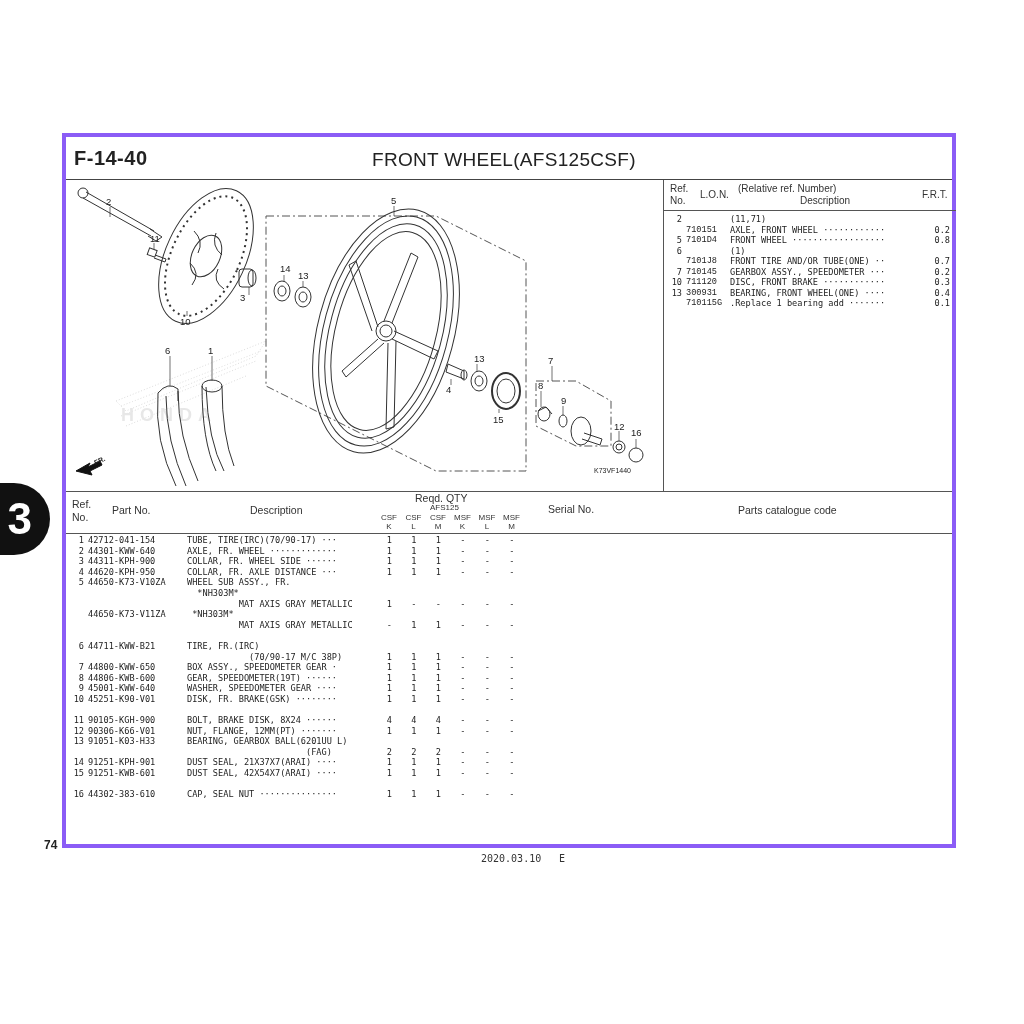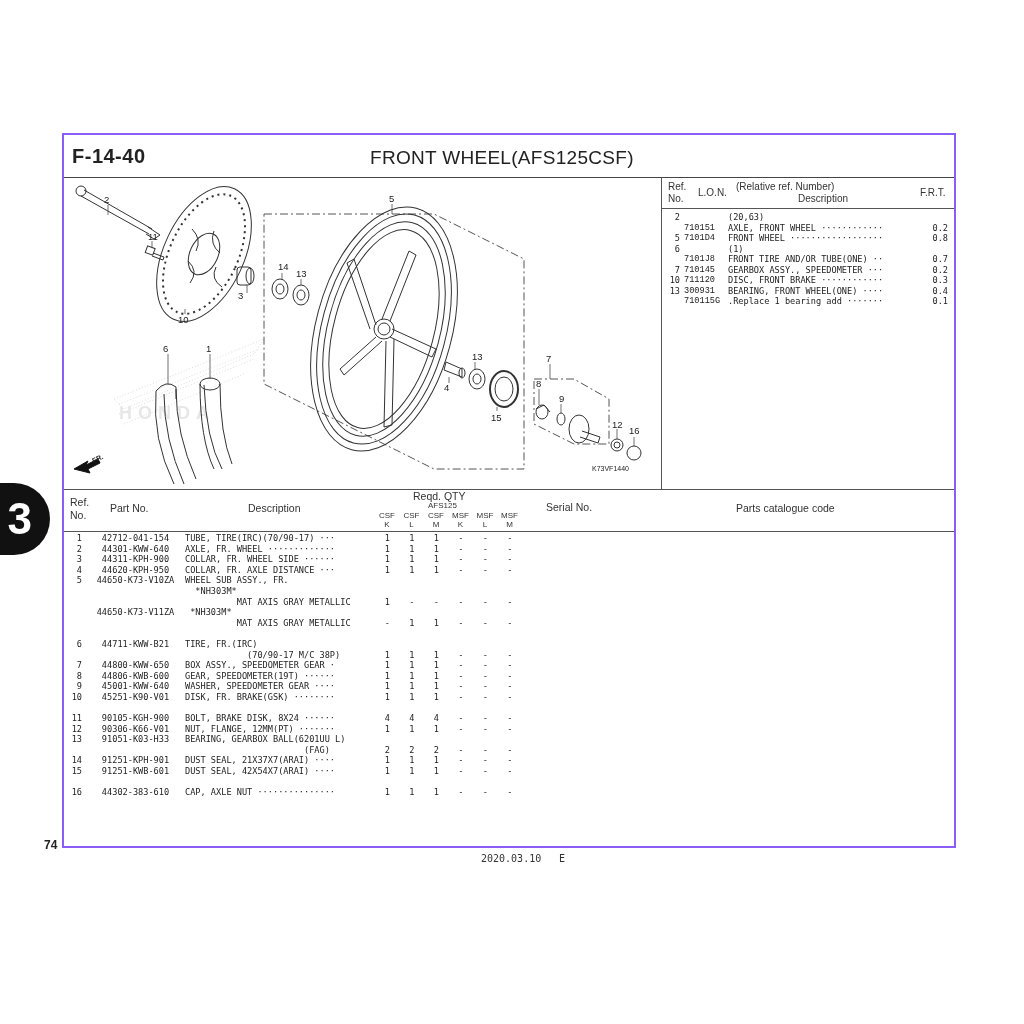--- a/index.html
+++ b/index.html
@@ -1,19 +1,19 @@
 <!DOCTYPE html>
 <html><head>
 <meta charset="utf-8">
 <style>
   * { box-sizing: border-box; margin: 0; padding: 0; }
   html, body { width: 1024px; height: 1024px; background: #fff; overflow: hidden; }
   body { position: relative; font-family: "Liberation Sans", sans-serif; color: #222; }
 
-  .frame { position: absolute; left: 62px; top: 133px; width: 894px; height: 715px; border: 2px solid #8b5cf6; }
+  .frame { position: absolute; left: 62px; top: 133px; width: 894px; height: 715px; border: 4px solid #8b5cf6; }
   .hdr-line { position: absolute; left: 0; right: 0; top: 42px; border-top: 1.5px solid #444; }
   .code { position: absolute; left: 8px; top: 10px; font-size: 20px; font-weight: bold; letter-spacing: 0.5px; color: #222; }
   .title { position: absolute; left: 306px; top: 12px; font-size: 19px; color: #222; letter-spacing: 0.3px; }
 
   .diagram { position: absolute; left: 0; top: 44px; width: 597px; height: 310px; }
   .vdiv { position: absolute; left: 597px; top: 43px; height: 312px; border-left: 1.5px solid #555; }
   .hsplit { position: absolute; left: 0; right: 0; top: 354px; border-top: 1.5px solid #555; }
 
   .frt { position: absolute; left: 598px; top: 44px; width: 292px; height: 310px; font-size: 10px; }
   .frt-head { position: relative; height: 30px; border-bottom: 1px solid #555; }
@@ -25,21 +25,21 @@
   .frt-row .d { width: 192px; overflow: hidden; }
   .frt-row .t { width: 28px; text-align: right; }
 
   .tbl-head { position: absolute; left: 0; right: 0; top: 355px; height: 42px; border-bottom: 1.5px solid #555; font-size: 10.5px; color: #333; }
   .tbl-head span { position: absolute; }
   .qty-h { position: absolute; font-size: 8px; text-align: center; width: 24px; color: #333; line-height: 9px; }
   .tbl-body { position: absolute; left: 0; top: 398px; width: 460px; font-family: "DejaVu Sans Mono", monospace; font-size: 8.6px; line-height: 10.6px; color: #222; }
   .prow { display: flex; white-space: pre; height: 10.6px; }
   .prow.gap { height: 10.6px; }
   .prow .n { width: 18px; text-align: right; }
-  .prow .p { width: 103px; padding-left: 4px; text-align: center; }
+  .prow .p { width: 103px; padding-left: 4px; }
   .prow .d { width: 190px; overflow: hidden; }
   .prow .q { width: 24.5px; text-align: center; }
 
   .page-num { position: absolute; left: 44px; top: 838px; font-size: 12px; font-weight: bold; color: #222; }
   .footer-date { position: absolute; left: 451px; top: 853px; font-family: "DejaVu Sans Mono", monospace; font-size: 10px; color: #333; margin-left: 30px; }
   .footer-ed { position: absolute; left: 559px; top: 853px; font-family: "DejaVu Sans Mono", monospace; font-size: 10px; color: #333; }
 
   .tab3 { position: absolute; left: -20px; top: 483px; width: 70px; height: 72px; background: #111; border-radius: 0 36px 36px 0; color: #fff; font-weight: bold; font-size: 44px; line-height: 72px; text-align: right; padding-right: 18px; }
 
   .callout { position: absolute; font-size: 9.5px; color: #222; font-family: "Liberation Sans", sans-serif; }
@@ -214,21 +214,21 @@
   <div class="frt">
     <div class="frt-head">
       <span style="left:6px;top:2px">Ref.</span>
       <span style="left:6px;top:14px">No.</span>
       <span style="left:36px;top:8px">L.O.N.</span>
       <span style="left:74px;top:2px">(Relative ref. Number)</span>
       <span style="left:136px;top:14px">Description</span>
       <span style="left:258px;top:8px">F.R.T.</span>
     </div>
     <div class="frt-rows" id="frt-rows">
-        <div class="frt-row"><span class="r">2</span><span class="l"></span><span class="d">(20,63)</span><span class="t"></span></div>
+        <div class="frt-row"><span class="r">2</span><span class="l"></span><span class="d">(11,71)</span><span class="t"></span></div>
         <div class="frt-row"><span class="r"></span><span class="l">710151</span><span class="d">AXLE, FRONT WHEEL ············</span><span class="t">0.2</span></div>
         <div class="frt-row"><span class="r">5</span><span class="l">7101D4</span><span class="d">FRONT WHEEL ··················</span><span class="t">0.8</span></div>
         <div class="frt-row"><span class="r">6</span><span class="l"></span><span class="d">(1)</span><span class="t"></span></div>
         <div class="frt-row"><span class="r"></span><span class="l">7101J8</span><span class="d">FRONT TIRE AND/OR TUBE(ONE) ··</span><span class="t">0.7</span></div>
         <div class="frt-row"><span class="r">7</span><span class="l">710145</span><span class="d">GEARBOX ASSY., SPEEDOMETER ···</span><span class="t">0.2</span></div>
         <div class="frt-row"><span class="r">10</span><span class="l">711120</span><span class="d">DISC, FRONT BRAKE ············</span><span class="t">0.3</span></div>
         <div class="frt-row"><span class="r">13</span><span class="l">300931</span><span class="d">BEARING, FRONT WHEEL(ONE) ····</span><span class="t">0.4</span></div>
         <div class="frt-row"><span class="r"></span><span class="l">710115G</span><span class="d">.Replace 1 bearing add ·······</span><span class="t">0.1</span></div>
       </div>
   </div>
@@ -290,18 +290,18 @@
       <div class="prow"><span class="n">9</span><span class="p">45001-KWW-640</span><span class="d">WASHER, SPEEDOMETER GEAR ····</span><span class="q">1</span><span class="q">1</span><span class="q">1</span><span class="q">-</span><span class="q">-</span><span class="q">-</span></div>
       <div class="prow"><span class="n">10</span><span class="p">45251-K90-V01</span><span class="d">DISK, FR. BRAKE(GSK) ········</span><span class="q">1</span><span class="q">1</span><span class="q">1</span><span class="q">-</span><span class="q">-</span><span class="q">-</span></div>
       <div class="prow gap"></div>
       <div class="prow"><span class="n">11</span><span class="p">90105-KGH-900</span><span class="d">BOLT, BRAKE DISK, 8X24 ······</span><span class="q">4</span><span class="q">4</span><span class="q">4</span><span class="q">-</span><span class="q">-</span><span class="q">-</span></div>
       <div class="prow"><span class="n">12</span><span class="p">90306-K66-V01</span><span class="d">NUT, FLANGE, 12MM(PT) ·······</span><span class="q">1</span><span class="q">1</span><span class="q">1</span><span class="q">-</span><span class="q">-</span><span class="q">-</span></div>
       <div class="prow"><span class="n">13</span><span class="p">91051-K03-H33</span><span class="d">BEARING, GEARBOX BALL(6201UU L)</span><span class="q"></span><span class="q"></span><span class="q"></span><span class="q"></span><span class="q"></span><span class="q"></span></div>
       <div class="prow"><span class="n"></span><span class="p"></span><span class="d">                       (FAG)</span><span class="q">2</span><span class="q">2</span><span class="q">2</span><span class="q">-</span><span class="q">-</span><span class="q">-</span></div>
       <div class="prow"><span class="n">14</span><span class="p">91251-KPH-901</span><span class="d">DUST SEAL, 21X37X7(ARAI) ····</span><span class="q">1</span><span class="q">1</span><span class="q">1</span><span class="q">-</span><span class="q">-</span><span class="q">-</span></div>
       <div class="prow"><span class="n">15</span><span class="p">91251-KWB-601</span><span class="d">DUST SEAL, 42X54X7(ARAI) ····</span><span class="q">1</span><span class="q">1</span><span class="q">1</span><span class="q">-</span><span class="q">-</span><span class="q">-</span></div>
       <div class="prow gap"></div>
-      <div class="prow"><span class="n">16</span><span class="p">44302-383-610</span><span class="d">CAP, AXLE NUT ···············</span><span class="q">1</span><span class="q">1</span><span class="q">1</span><span class="q">-</span><span class="q">-</span><span class="q">-</span></div>
+      <div class="prow"><span class="n">16</span><span class="p">44302-383-610</span><span class="d">CAP, SEAL NUT ···············</span><span class="q">1</span><span class="q">1</span><span class="q">1</span><span class="q">-</span><span class="q">-</span><span class="q">-</span></div>
     </div>
 </div>
 
 <div class="footer-date">2020.03.10</div>
 <div class="footer-ed">E</div>
 
 </body></html>

